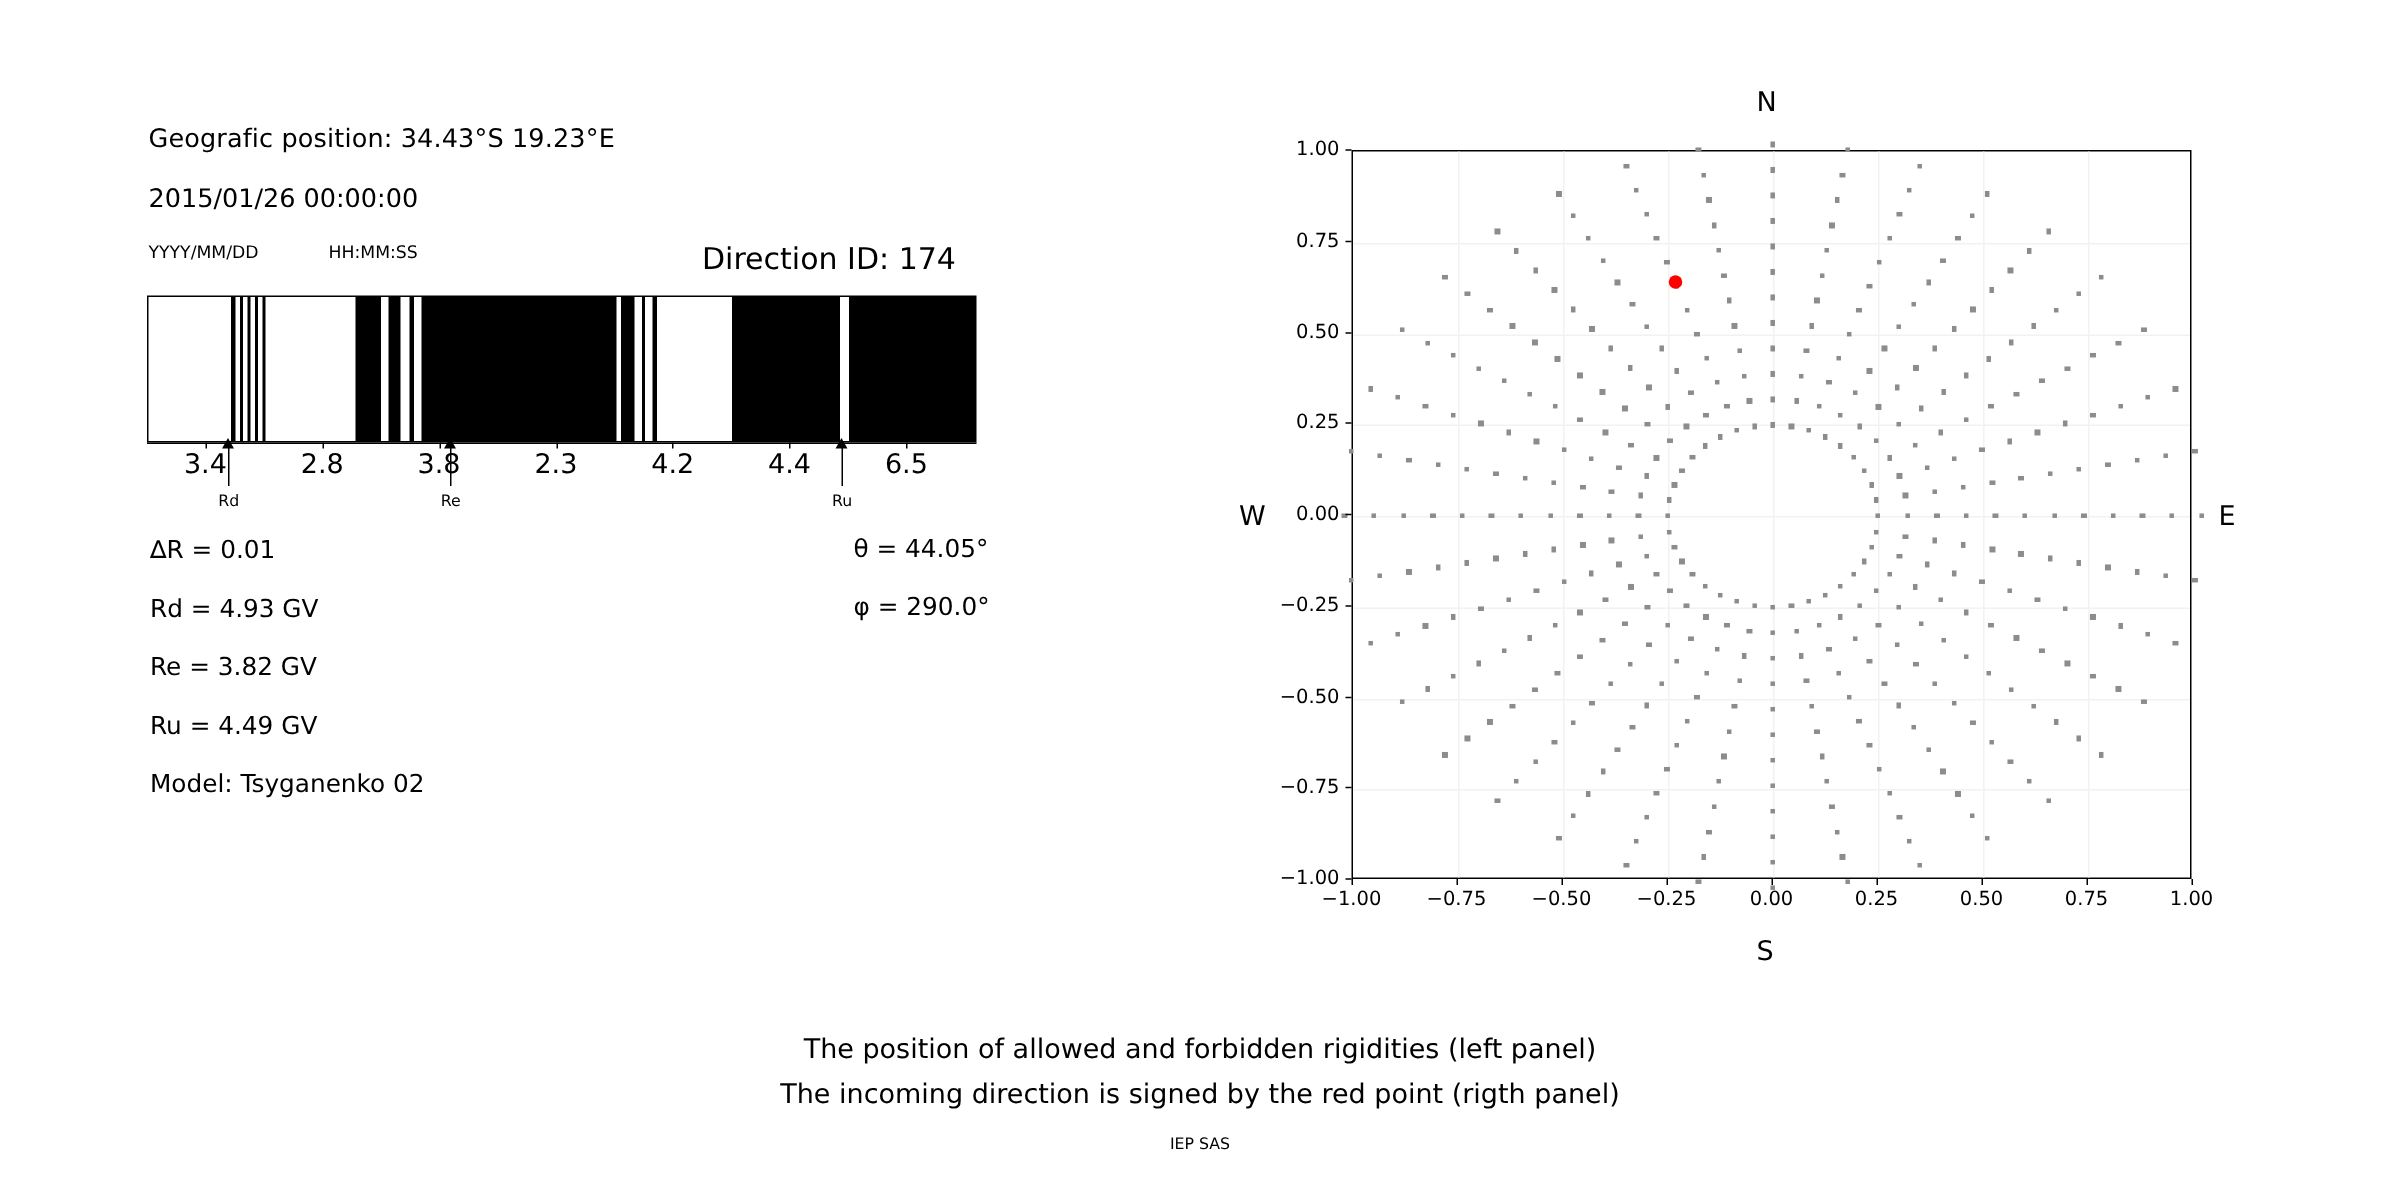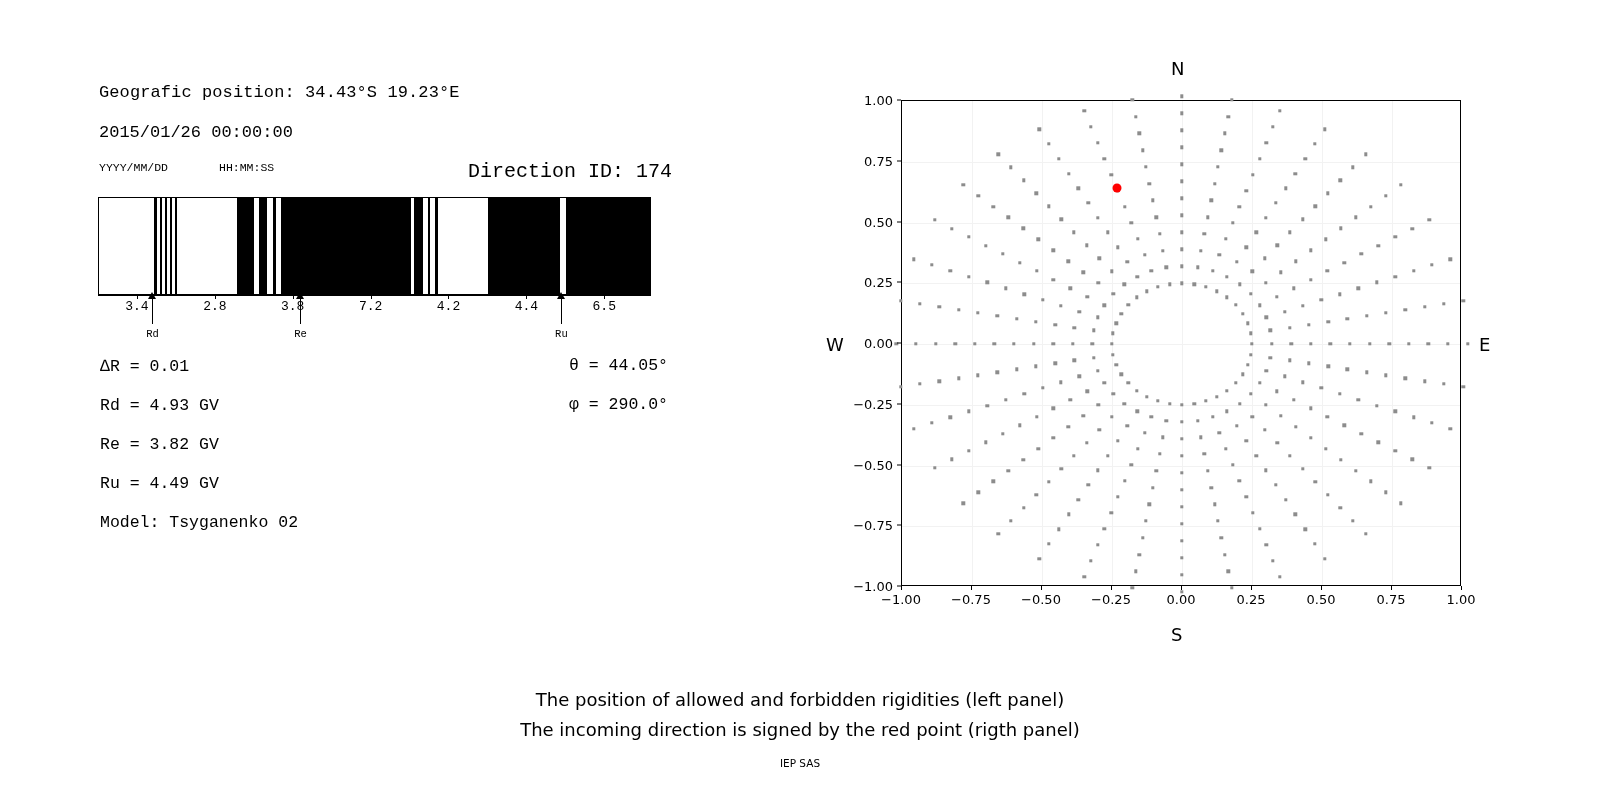--- a/index.html
+++ b/index.html
@@ -8,21 +8,21 @@
     background: #ffffff;
   }
   body {
     width: 1600px;
     height: 800px;
     position: relative;
     font-family: "DejaVu Sans", sans-serif;
     color: #000000;
     overflow: hidden;
   }
-  .abs { position: absolute; font-family: Liberation Mono, monospace; }
+  .abs { position: absolute; }
 
   
   #left-panel { left: 0; top: 0; width: 800px; height: 800px; }
 
   .hdr-geo {
     left: 99px; top: 83px;
     font-size: 17px; letter-spacing: .1px;
     white-space: nowrap;
   }
   .hdr-datetime {
@@ -71,21 +71,21 @@
   #spec-axis .axisline {
     position: absolute; left: 0; right: 0; top: 0;
     height: 1px; background: #000000;
   }
   #spec-axis .tick {
     position: absolute; top: 0; width: 1px; height: 4px;
     background: #000000;
   }
   .xlab {
     position: absolute; top: 299px;
-    font-size: 13px; text-align: left;
+    font-size: 18px; text-align: left;
     transform: translateX(-50%);
     white-space: nowrap;
   }
 
   
   .marker-arrow {
     position: absolute;
     width: 13px; height: 32px;
   }
   .marker-arrow .shaft {
@@ -236,21 +236,21 @@
   <div class="param param-left" style="top:357px">∆R = 0.01</div>
   <div class="param param-left" style="top:396px">Rd = 4.93 GV</div>
   <div class="param param-left" style="top:435px">Re = 3.82 GV</div>
   <div class="param param-left" style="top:474px">Ru = 4.49 GV</div>
   <div class="param param-left" style="top:513px">Model: Tsyganenko 02</div>
   <div class="param param-right" style="top:356px">θ = 44.05°</div>
   <div class="param param-right" style="top:395px">φ = 290.0°</div>
 <div class="xlab" style="left: 136.944px;">3.4</div>
     <div class="xlab" style="left: 214.831px;">2.8</div>
     <div class="xlab" style="left: 292.718px;">3.8</div>
-    <div class="xlab" style="left: 370.606px;">7.2</div>
+    <div class="xlab" style="left: 370.606px;">2.3</div>
     <div class="xlab" style="left: 448.493px;">4.2</div>
     <div class="xlab" style="left: 526.38px;">4.4</div>
     <div class="xlab" style="left: 604.268px;">6.5</div>
     <div class="marker-arrow" style="left: 146.021px; top: 292px;">
       <div class="head"></div>
       <div class="shaft"></div>
     </div>
     <div class="marker-lab" style="left: 152.521px; top: 328px;">Rd</div>
     <div class="marker-arrow" style="left: 294.007px; top: 292px;">
       <div class="head"></div>

